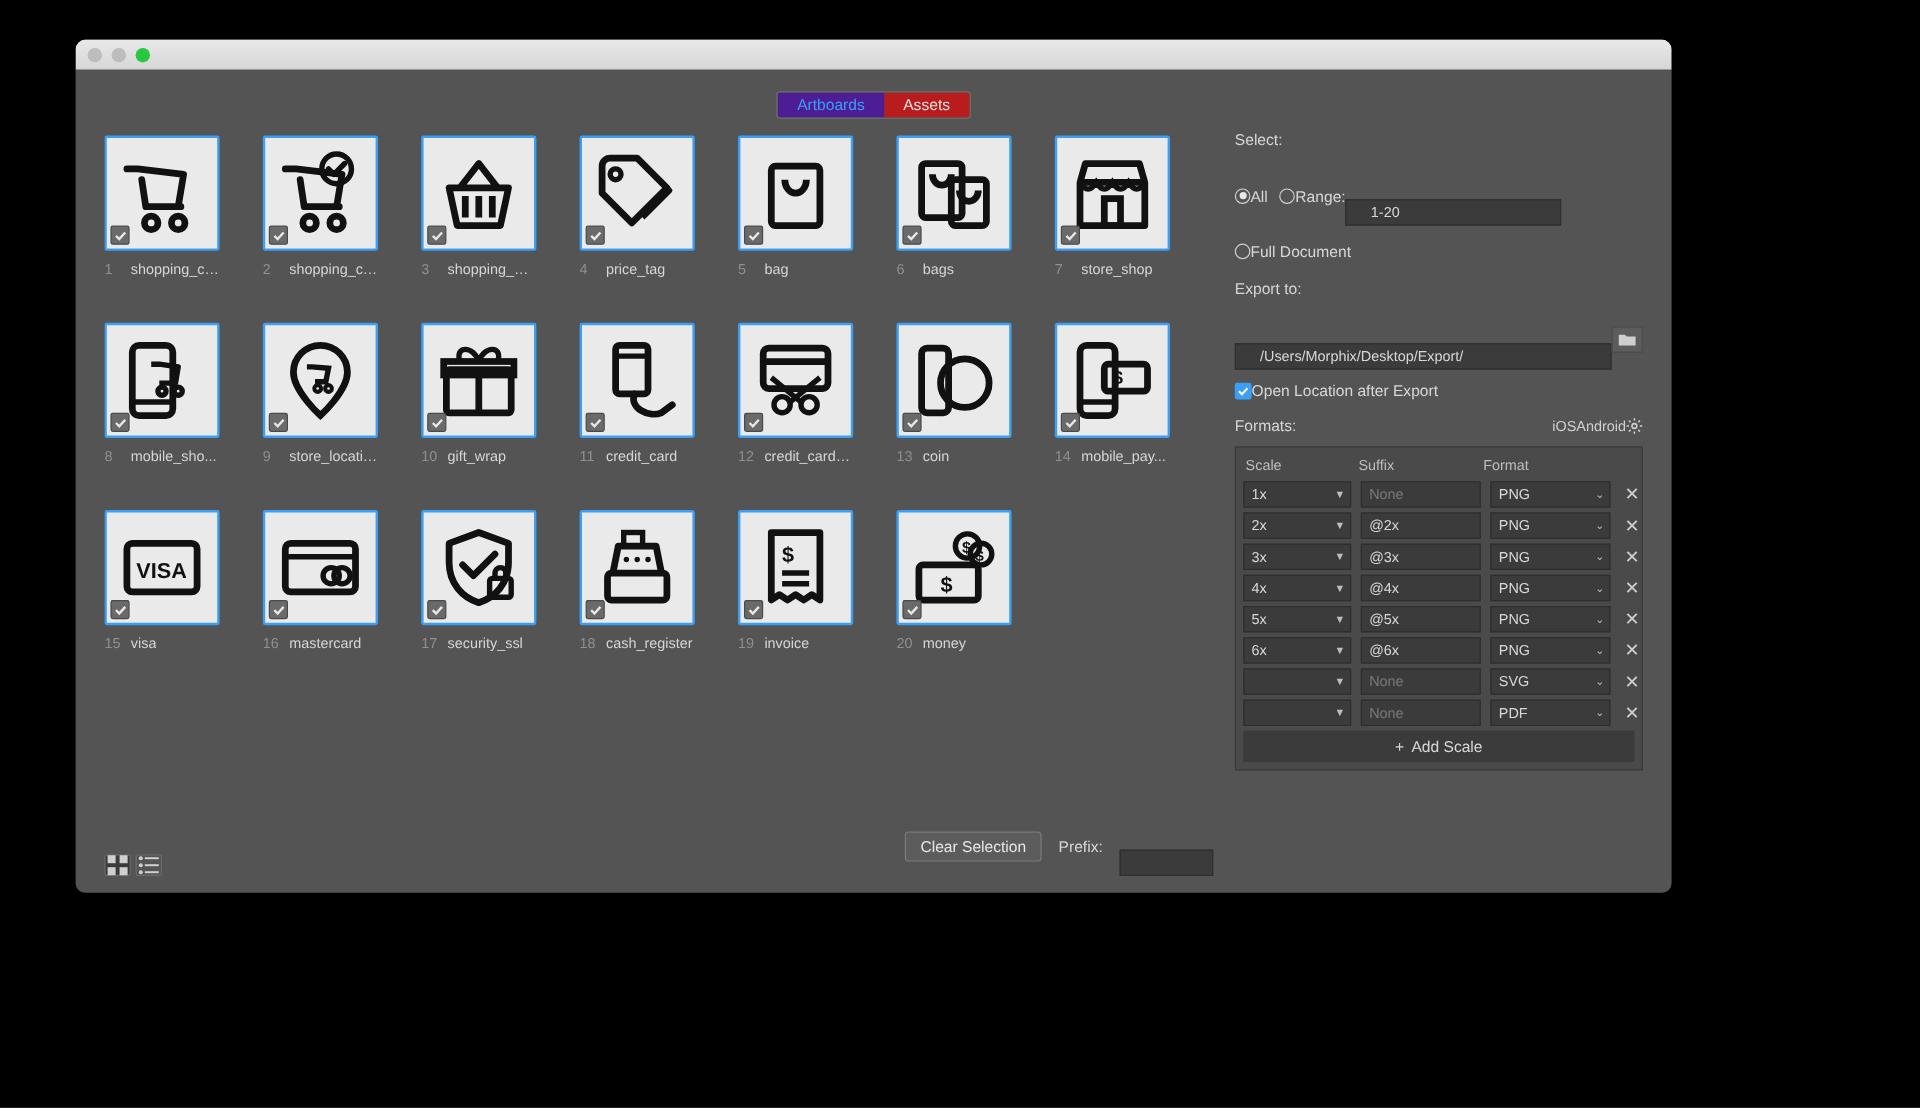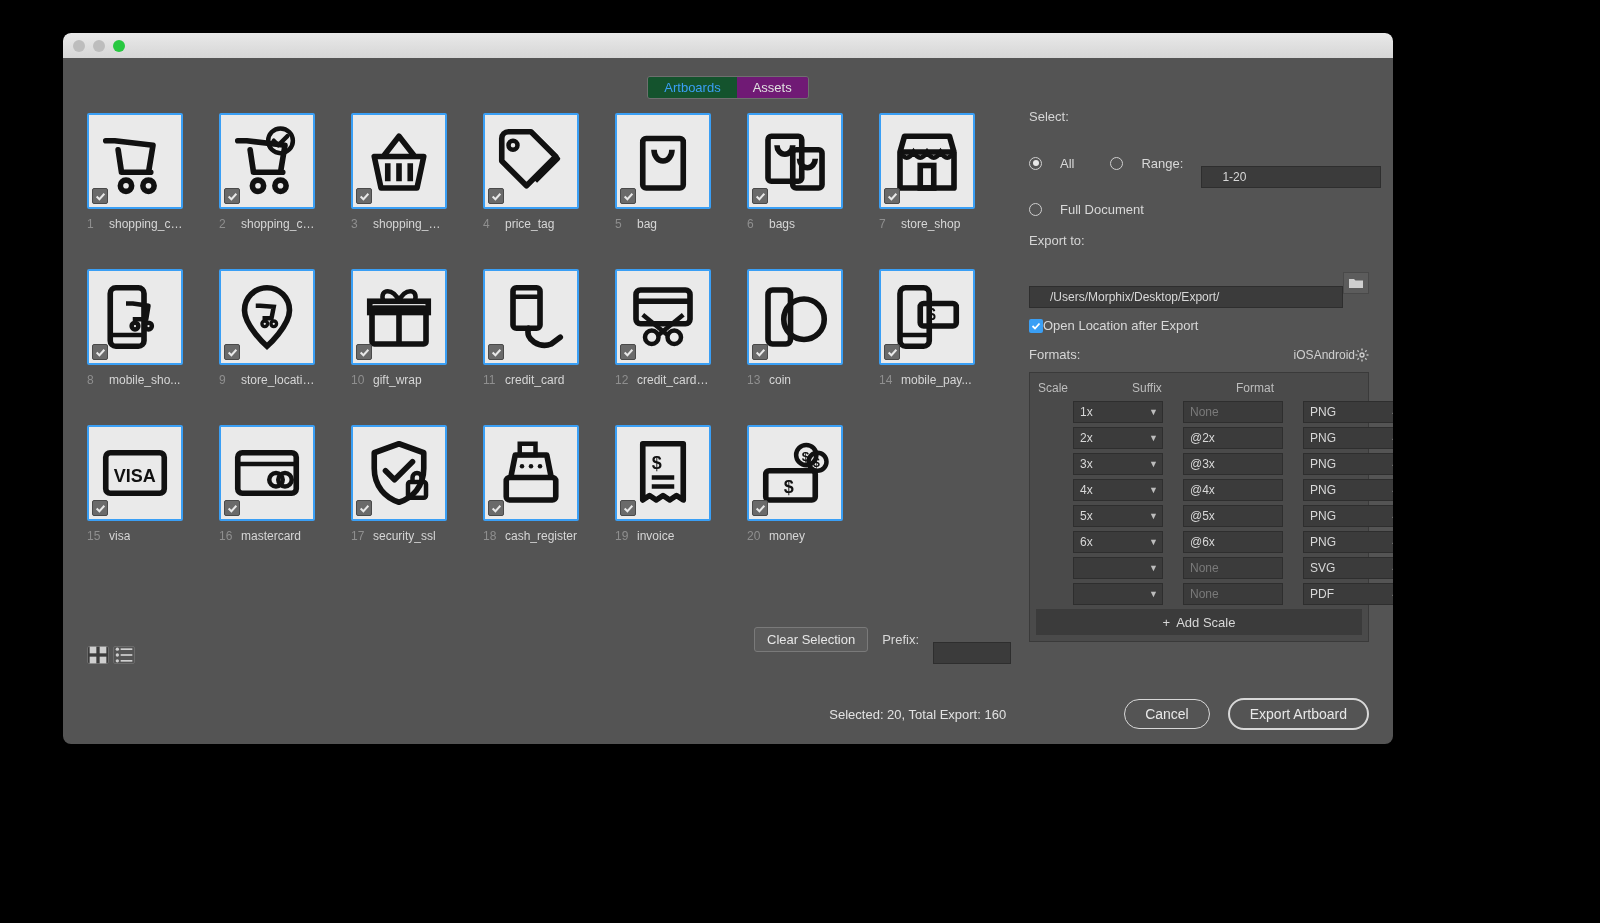--- a/index.html
+++ b/index.html
@@ -14,57 +14,57 @@
     display: flex; align-items: center; position: relative; border-top-left-radius:8px; border-top-right-radius:8px;
   }
   .traffic { display:flex; gap:8px; margin-left:10px; }
   .tl { width:12px; height:12px; border-radius:50%; }
   .tl.close { background:#bdbdbd; } .tl.min { background:#bdbdbd; } .tl.zoom { background:#28c840; }
   .title { position:absolute; left:0; right:0; text-align:center; font-size:13px; color:#3a3a3a; }
   .body { flex:1; display:flex; flex-direction:column; padding:18px 24px 14px 24px; color:#d8d8d8; font-size:13px; }
   .tabs { display:flex; justify-content:center; margin-bottom:10px; }
   .tabgroup { display:flex; border:1px solid #6f6f6f; border-radius:3px; overflow:hidden; }
   .tab { padding:3px 16px; font-size:13px; cursor:pointer; }
-  .tab.active { background:#14532d; color:#3a9ff5; }
-  .tab.inactive { background:#701a75; color:#e0e0e0; }
+  .tab.active { background:#4c1d95; color:#3a9ff5; }
+  .tab.inactive { background:#b91c1c; color:#e0e0e0; }
   .main { flex:1; display:flex; gap:18px; min-height:0; }
   .left { flex:1; display:flex; flex-direction:column; min-height:0; }
   .grid { flex:1; display:grid; grid-template-columns: repeat(7, 96px); grid-auto-rows: 130px; gap: 26px 36px; align-content:start; overflow:hidden; padding-top:4px; }
   .artboard { display:flex; flex-direction:column; cursor:pointer; }
   .thumb { width:96px; height:96px; background:#eaeaea; border:2px solid #3a9ff5; border-radius:2px; position:relative; display:flex; align-items:center; justify-content:center; }
   .thumb svg { width:72px; height:72px; }
   .chk { position:absolute; left:3px; bottom:3px; width:16px; height:16px; background:#6a6a6a; border:1px solid #4a4a4a; border-radius:2px; display:flex; align-items:center; justify-content:center; }
   .chk svg { width:11px; height:11px; }
   .label { margin-top:8px; display:flex; gap:8px; font-size:12px; color:#bdbdbd; white-space:nowrap; overflow:hidden; }
   .label .num { color:#8f8f8f; width:14px; flex-shrink:0; }
   .label .name { overflow:hidden; text-overflow:ellipsis; color:#d6d6d6; }
   .viewtoggle { display:flex; gap:4px; margin-top:auto; }
   .vt { width:22px; height:18px; background:#3b3b3b; border:1px solid #6b6b6b; border-radius:2px; display:flex; align-items:center; justify-content:center; cursor:pointer; }
   .vt.inactive { background:#545454; }
   .right { width:340px; display:flex; flex-direction:column; gap:10px; }
   .row { display:flex; align-items:center; gap:0; }
   .section-label { color:#d6d6d6; font-size:13px; }
-  .radio-row { display:flex; align-items:center; gap:18px; margin-top:4px; }
+  .radio-row { display:flex; align-items:center; gap:0; margin-top:4px; }
   .radio { width:13px; height:13px; border:1.5px solid #cfcfcf; border-radius:50%; display:inline-flex; align-items:center; justify-content:center; flex-shrink:0; }
   .radio.checked::after { content:""; width:6px; height:6px; background:#e8e8e8; border-radius:50%; }
   input[type=text].field, .field {
     background:#3b3b3b; border:1px solid #2e2e2e; color:#d8d8d8; padding:3px 20px; font-size:12px; border-radius:0;margin-top:28px;
   }
   .range-input { width:180px; }
   .path-input { flex:1; }
   .folder-btn { width:26px; height:22px; background:#5c5c5c; border:1px solid #494949; display:flex; align-items:center; justify-content:center; cursor:pointer; }
   .checkbox { width:14px; height:14px; background:#3a9ff5; border-radius:2px; display:inline-flex; align-items:center; justify-content:center; flex-shrink:0; }
   .checkbox svg { width:10px; height:10px; }
   .formats-header { display:flex; align-items:center; justify-content:space-between; margin-top:4px; }
   .formats-links { display:flex; align-items:center; font-size:12px; }
   .formats-links span { cursor:pointer; color:#d0d0d0; }
   .gear { width:14px; height:14px; cursor:pointer; }
   .formats-box { background:#4a4a4a; border:1px solid #3a3a3a; padding:6px 6px 6px 6px; }
   .fmt-head { display:grid; grid-template-columns: 90px 100px 100px 20px; gap:4px; padding:2px 2px 6px 2px; font-size:12px; color:#bdbdbd; }
-  .fmt-row { display:grid; grid-template-columns: 90px 100px 100px 20px; gap:20px; align-items:center; margin-bottom:4px;margin-left:37px; }
+  .fmt-row { display:grid; grid-template-columns: 90px 100px 100px 20px; gap:8px; align-items:center; margin-bottom:4px; }
   .sel { background:#3b3b3b; border:1px solid #2e2e2e; height:22px; display:flex; align-items:center; justify-content:space-between; padding:0 4px 0 6px; font-size:12px; color:#d8d8d8; cursor:pointer; }
   .sel.dim { color:#8a8a8a; }
   .sel .caret { font-size:9px; color:#bdbdbd; }
   .txt { background:#3b3b3b; border:1px solid #2e2e2e; height:22px; padding:0 6px; font-size:12px; color:#d8d8d8; display:flex; align-items:center; }
   .txt.placeholder { color:#7a7a7a; }
   .xbtn { color:#cfcfcf; text-align:center; font-size:15px; cursor:pointer; }
   .add-scale { background:#3b3b3b; height:26px; display:flex; align-items:center; justify-content:center; gap:6px; cursor:pointer; color:#d8d8d8; font-size:13px; margin-top:2px; }
   .bottom { display:flex; align-items:center; gap:14px; margin-top:12px; }
   .clear-btn { background:#5c5c5c; border:1px solid #7a7a7a; color:#e6e6e6; padding:4px 12px; font-size:13px; border-radius:3px; cursor:pointer; }
   .prefix-input { width:78px; }
@@ -608,25 +608,20 @@
               </div>
             </div>
           <div class="add-scale">
             <span>+</span>
             <span>Add Scale</span>
           </div>
         </div>
       </div>
     </div>
 
-    <div class="statusbar">
-      <span class="status-text">Selected: 20, Total Export: 160</span>
-      <button class="pill-btn">Cancel</button>
-      <button class="pill-btn primary">Export Artboard</button>
-    </div>
   </div>
 </div>
 
 <svg width="0" height="0" style="position:absolute">
   <defs>
     <g id="i-cart">
         <path d="M6 14 h8 l34 4 l-4 24 H20 l-3 -20 M20 42 h26" fill="none" stroke="#111" stroke-width="5" stroke-linecap="round" stroke-linejoin="round"></path>
         <circle cx="24" cy="54" r="5" fill="none" stroke="#111" stroke-width="5"></circle>
         <circle cx="44" cy="54" r="5" fill="none" stroke="#111" stroke-width="5"></circle>
       </g>

